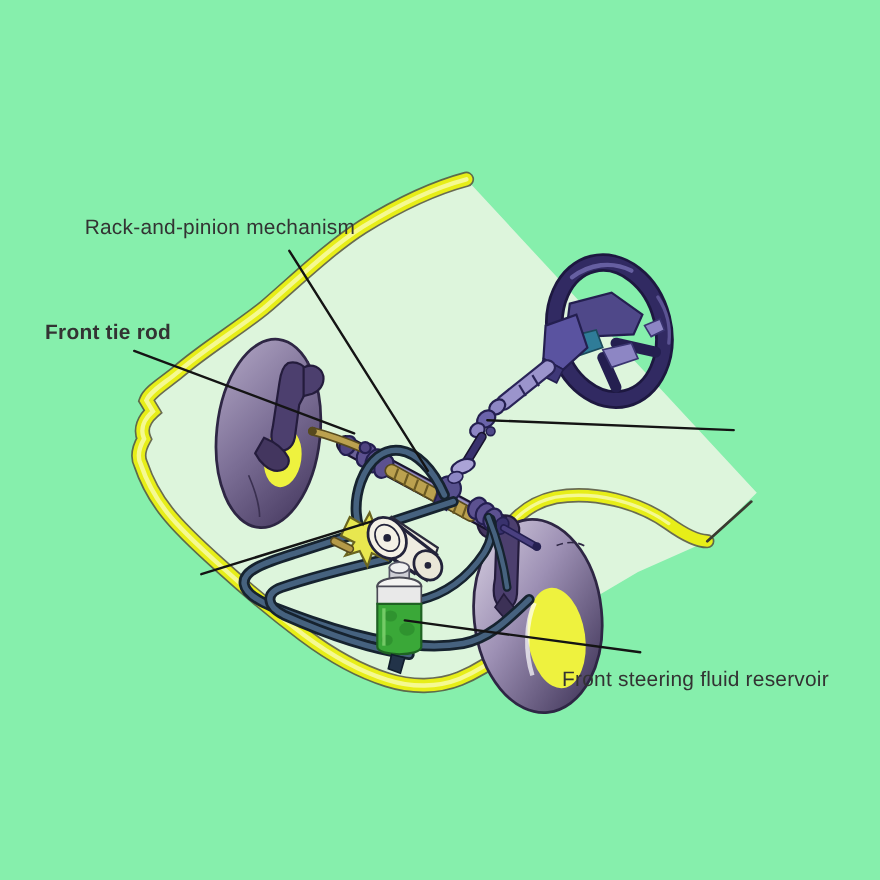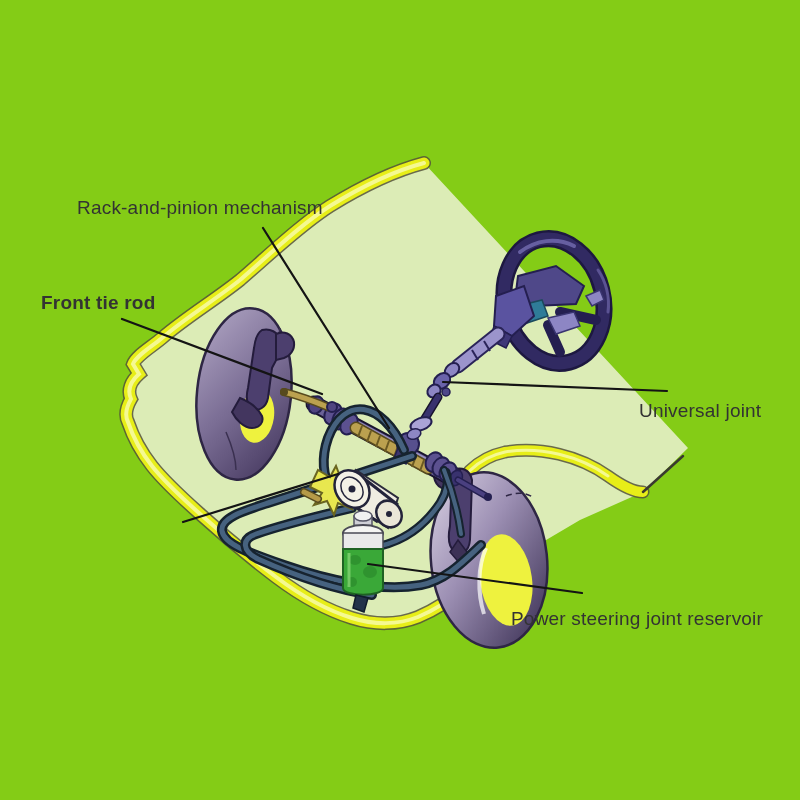--- a/index.html
+++ b/index.html
@@ -1,17 +1,17 @@
 <!DOCTYPE html>
 <html><head>
 <meta charset="utf-8">
 <style>
   html,body{margin:0;padding:0;background:#ffffff;}
   .stage{
-    position:relative;width:800px;height:800px;background:#84cc16;overflow:hidden;
+    position:relative;width:800px;height:800px;background:#86efac;overflow:hidden;
     font-family:"Liberation Sans","DejaVu Sans",sans-serif;
   }
   .artwork{position:absolute;left:0;top:0;}
   .diagram-label{
     position:absolute;color:#333333;font-size:19px;line-height:1.15;
     white-space:nowrap;letter-spacing:0.2px;
   }
 </style>
 </head>
 <body>
@@ -195,17 +195,16 @@
       <line x1="443" y1="382" x2="667" y2="391"></line>
       <line x1="183" y1="522" x2="338" y2="474"></line>
       <line x1="368" y1="564" x2="582" y2="593"></line>
     </g>
   </svg>
 
   <div class="diagram-label" style="left:77px;top:197px;">Rack-and-pinion mechanism</div>
 
   <div class="diagram-label" style="left:41px;top:292px;font-weight:bold;">Front tie rod</div>
 
-  <div class="diagram-label" style="left:639px;top:400px;">Universal joint</div>
-
-
-  <div class="diagram-label" style="left:511px;top:608px;">Power steering joint reservoir</div>
+
+
+  <div class="diagram-label" style="left:511px;top:608px;">Front steering fluid reservoir</div>
 </div>
 
 </body></html>

